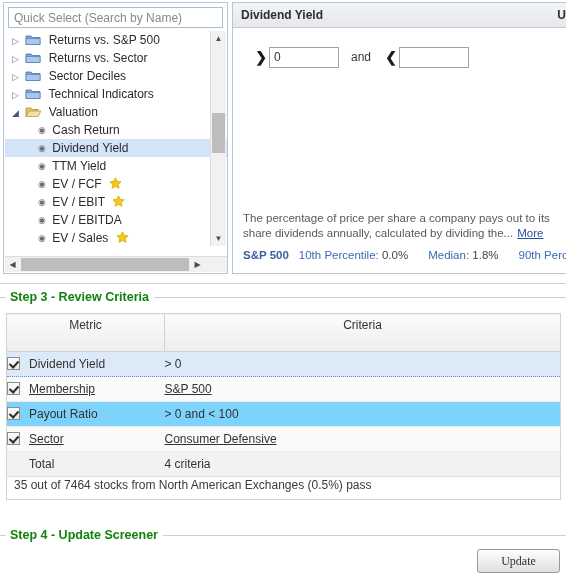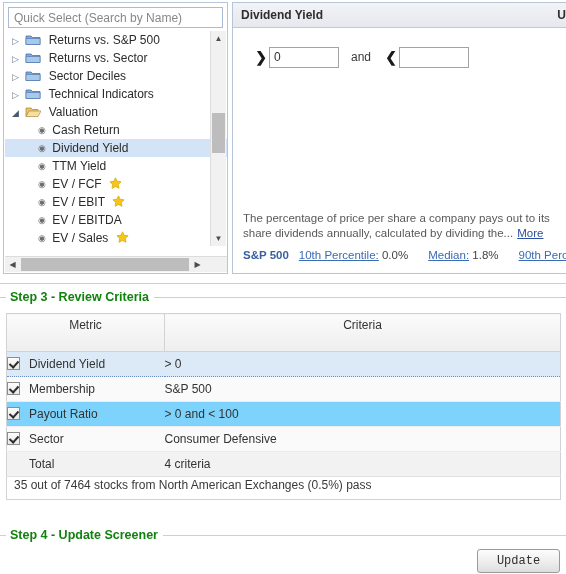--- a/index.html
+++ b/index.html
@@ -221,21 +221,21 @@
   .stats-line {
     margin-top: 8px;
     font-size: 11.5px;
     white-space: nowrap;
   }
   .stats-line .idx {
     font-weight: bold;
     color: #3a5fa0;
     margin-right: 10px;
   }
-  .stats-line .lbl { color: #3a6bb5; text-decoration: underline; }
+  .stats-line .lbl { color: #3a6bb5; }
   .stats-line .val { color: #444444; }
   .stats-line .grp { margin-right: 20px; }
 
   
   .fieldset {
     position: absolute;
     left: 0;
     width: 566px;
     box-sizing: border-box;
   }
@@ -287,21 +287,21 @@
     font-size: 12px;
     color: #333333;
     border-bottom: 1px solid #ececec;
     padding: 0;
   }
   .crit-table tr.row-sel td {
     background: #dce9f7;
     border-top: 1px dotted #6b8fc2;
     border-bottom: 1px dotted #6b8fc2;
   }
-  .crit-table tr.row-alt td { background: #fafafa; }
+  .crit-table tr.row-alt td { background: #fafafa; text-decoration: underline; }
   .crit-table tr.row-total td { background: #f2f2f2; border-bottom: 1px solid #e0e0e0;}
   .crit-table tr.row-blank td { background: #ffffff; height: 22px; border-bottom: none;}
   .cell-metric { padding-left: 10px; }
   .cell-criteria { padding-left: 12px; }
   .chk {
     display: inline-block;
     width: 13px; height: 13px;
     border: 1px solid #8d8d8d;
     background: linear-gradient(#fdfdfd, #e8e8e8);
     vertical-align: -2px;
@@ -330,21 +330,21 @@
   
   #step4 { top: 528px; height: 46px; }
   .update-btn {
     position: absolute;
     right: 6px; top: 21px;
     width: 83px; height: 24px;
     box-sizing: border-box;
     border: 1px solid #9a9a9a;
     border-radius: 3px;
     background: linear-gradient(#fdfdfd, #ededed 55%, #dedede);
-    font-family: Liberation Mono, monospace;
+    font-family: Liberation Serif, serif;
     font-size: 12px;
     color: #303030;
     cursor: pointer;
   }
   .divider-top {
     position: absolute;
     left: 0; top: 283px;
     width: 566px; height: 1px;
     background: #cfcfcf;
   }

